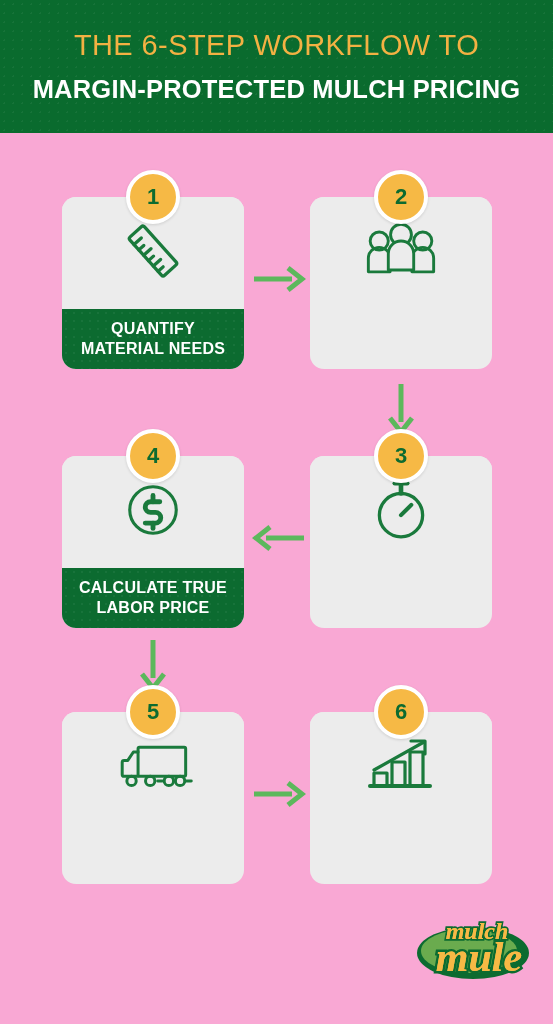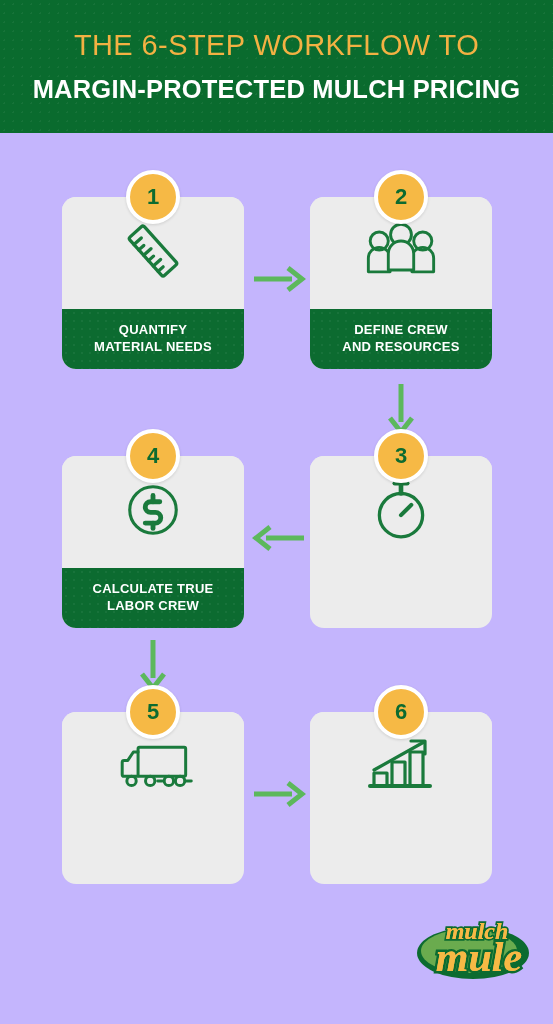--- a/index.html
+++ b/index.html
@@ -2,21 +2,21 @@
 <html><head>
 <meta charset="utf-8">
 <style>
   * { margin:0; padding:0; box-sizing:border-box; }
   html, body {
     width:553px; height:1024px;
     background:#ffffff;
     font-family:"Liberation Sans", sans-serif;
     overflow:hidden;
   }
-  #page { position:relative; width:553px; height:1024px; background:#c4b5fd; }
+  #page { position:relative; width:553px; height:1024px; background:#f9a8d4; }
 
   
   .header {
     position:absolute; left:0; top:0; width:553px; height:133px;
     background:#0a6b2e;
     background-image:radial-gradient(rgba(255,255,255,0.055) 1px, transparent 1px);
     background-size:9px 9px;
     display:flex; flex-direction:column; align-items:center; justify-content:center;
     text-align:center;
   }
@@ -56,21 +56,21 @@
     position:absolute; left:0; bottom:0; width:100%; height:60px;
     background:#0c6b30;
     background-image:radial-gradient(rgba(255,255,255,0.05) 1px, transparent 1px);
     background-size:8px 8px;
     border-radius:0 0 14px 14px;
     display:flex; align-items:center; justify-content:center;
     text-align:center;
   }
   .card-label {
     color:#ffffff;
-    font-size:13px;
+    font-size:16px;
     font-weight:bold;
     line-height:1.28;
     letter-spacing:0.25px;
     white-space:pre-line;
     padding:0 6px;
   }
   .card-label.small { font-size:12.3px; line-height:1.24; }
 
   
   .badge {
@@ -143,43 +143,39 @@
         <svg width="78" height="62" viewBox="0 0 86 62" fill="none" stroke="#1a7a3c" stroke-width="3.2" stroke-linecap="round" stroke-linejoin="round">
           <circle cx="19" cy="20" r="10"></circle>
           <path d="M7 54 V39 a12 12 0 0 1 24 0 V54 Z"></path>
           <circle cx="67" cy="20" r="10"></circle>
           <path d="M55 54 V39 a12 12 0 0 1 24 0 V54 Z"></path>
           <circle cx="43" cy="13" r="11.5"></circle>
           <path d="M29 52 V34 a14 14 0 0 1 28 0 V52 Z" fill="#ececec"></path>
         </svg>
       </span>
     </div>
-    <div class="card-footer">
-      <div class="card-label">DEFINE CREW
-AND RESOURCES</div>
-    </div>
   </div>
 
   <div class="card" style="left:62px; top:456px;">
     <div class="badge">
       <span class="badge-num">4</span>
     </div>
     <div class="card-body">
       <span>
         <svg width="62" height="62" viewBox="0 0 64 64" fill="none" stroke="#1a7a3c" stroke-width="3.2" stroke-linecap="round" stroke-linejoin="round">
           <circle cx="32" cy="32" r="24"></circle>
           <path d="M39 23.5 h-9.5 a5.5 5.5 0 0 0 0 11 h5 a5.5 5.5 0 0 1 0 11 H24" stroke-width="5"></path>
           <line x1="32" y1="17" x2="32" y2="23.5" stroke-width="5"></line>
           <line x1="32" y1="45.5" x2="32" y2="51" stroke-width="5"></line>
         </svg>
       </span>
     </div>
     <div class="card-footer">
       <div class="card-label">CALCULATE TRUE
-LABOR CREW</div>
+LABOR PRICE</div>
     </div>
   </div>
 
   <div class="card" style="left:310px; top:456px;">
     <div class="badge">
       <span class="badge-num">3</span>
     </div>
     <div class="card-body">
       <span>
         <svg width="62" height="68" viewBox="0 0 60 66" fill="none" stroke="#1a7a3c" stroke-width="3.2" stroke-linecap="round" stroke-linejoin="round">

